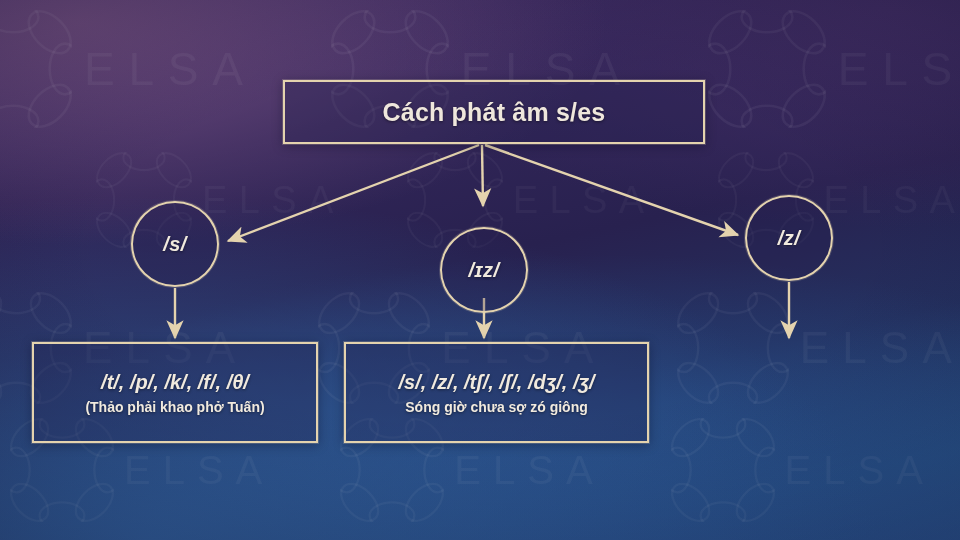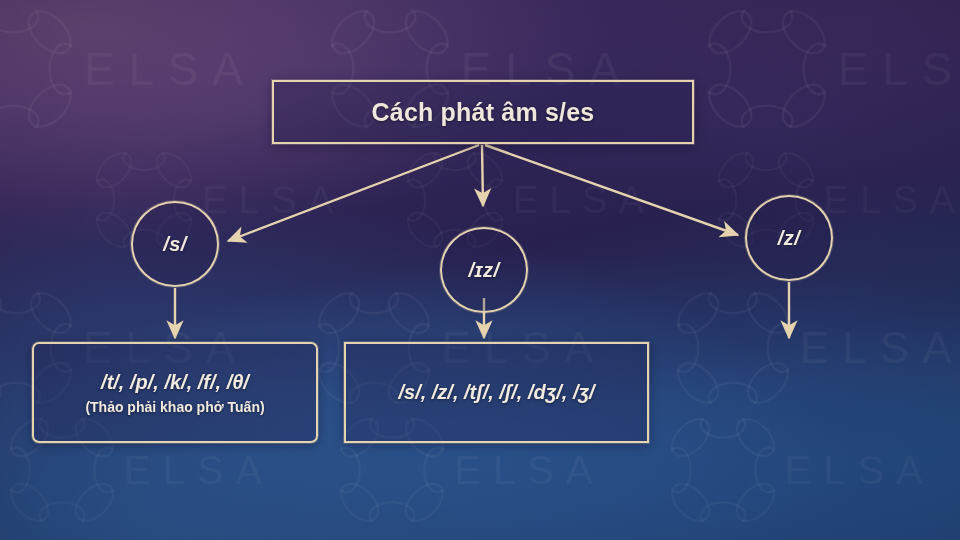--- a/index.html
+++ b/index.html
@@ -47,31 +47,31 @@
   .node-box {
     position:absolute;
     border:2px solid #e4d3ae;
     background:rgba(38,32,78,0.30);
     display:flex; flex-direction:column;
     align-items:center; justify-content:center;
     text-align:center;
     box-shadow:0 0 0 1px rgba(232,214,180,0.22), 0 2px 10px rgba(10,8,30,0.35);
   }
   #title-box {
-    left:272px; top:80px; width:422px; height:64px;
+    left:283px; top:80px; width:422px; height:64px;
   }
   #title-box .ttl {
     color:#efe7dc;
     font-size:25px;
     font-weight:700;
     letter-spacing:0.2px;
     text-shadow:0 1px 3px rgba(0,0,0,0.45);
   }
   .leaf-box { top:342px; height:101px; padding:4px 8px; }
-  #leaf-box-0 { left:32px;  width:286px;border-radius:7px; }
+  #leaf-box-0 { left:32px;  width:286px; }
   #leaf-box-1 { left:344px; width:305px; }
   #leaf-box-2 { left:645px; width:283px; }
 
   .leaf-primary {
     color:#f1eade;
     font-size:20px;
     font-weight:700;
     line-height:1.45;
     text-shadow:0 1px 3px rgba(0,0,0,0.45);
     font-style:italic;
@@ -337,17 +337,18 @@
       <span class="clabel">/z/</span>
     </div>
 
     <div class="node-box leaf-box" id="leaf-box-0">
       <div class="leaf-primary">/t/, /p/, /k/, /f/, /θ/</div>
       <div class="leaf-secondary">(Thảo phải khao phở Tuấn)</div>
     </div>
 
     <div class="node-box leaf-box" id="leaf-box-1">
       <div class="leaf-primary">/s/, /z/, /tʃ/, /ʃ/, /dʒ/, /ʒ/</div>
+      <div class="leaf-secondary">Sóng giờ chưa sợ zó giông</div>
     </div>
 
 
   </div>
 </div>
 
 </body></html>

